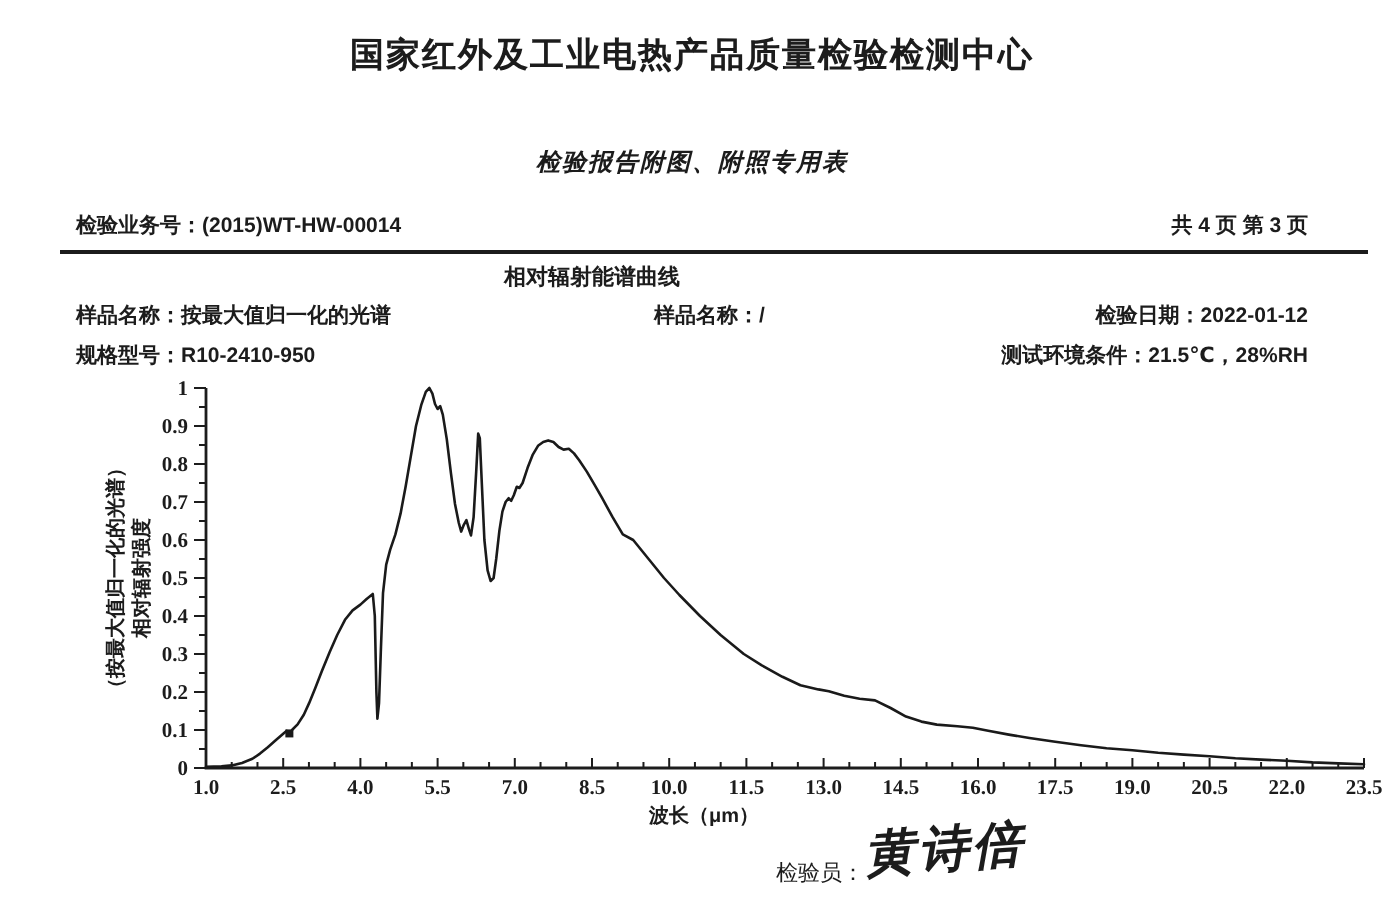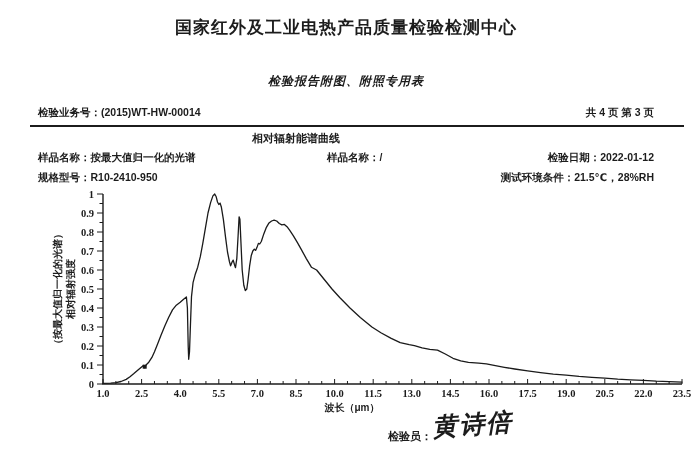--- a/index.html
+++ b/index.html
@@ -9,21 +9,21 @@
   }
   .hdr{position:absolute;left:0;width:692px;text-align:center;font-weight:700;letter-spacing:1px;}
   .hdr1{top:16px;font-size:17px;}
   .hdr2{top:45px;font-size:16px;}
   .hdr3{top:73px;font-size:12px;font-style:italic;}
   .meta{position:absolute;font-size:10.5px;font-weight:700;white-space:nowrap;}
   .rule{position:absolute;left:30px;width:654px;height:2px;background:#1c1c1c;}
   .section-title{position:absolute;left:0;width:592px;text-align:center;font-size:11px;font-weight:700;}
   .right-align{text-align:center;}
   svg{position:absolute;left:0;top:186px;}
-  .sig-label{position:absolute;left:388px;top:429px;font-size:11px;font-weight:700;}
+  .sig-label{position:absolute;left:388px;top:429px;font-size:11px;font-weight:400;}
   .signature{
     position:absolute;left:432px;top:408px;font-size:25px;font-weight:700;font-style:italic;
     font-family:"DejaVu Serif","Liberation Serif",serif;transform:rotate(-4deg);letter-spacing:2px;
   }
 </style>
 </head>
 <body>
 
 <div class="page">
 

